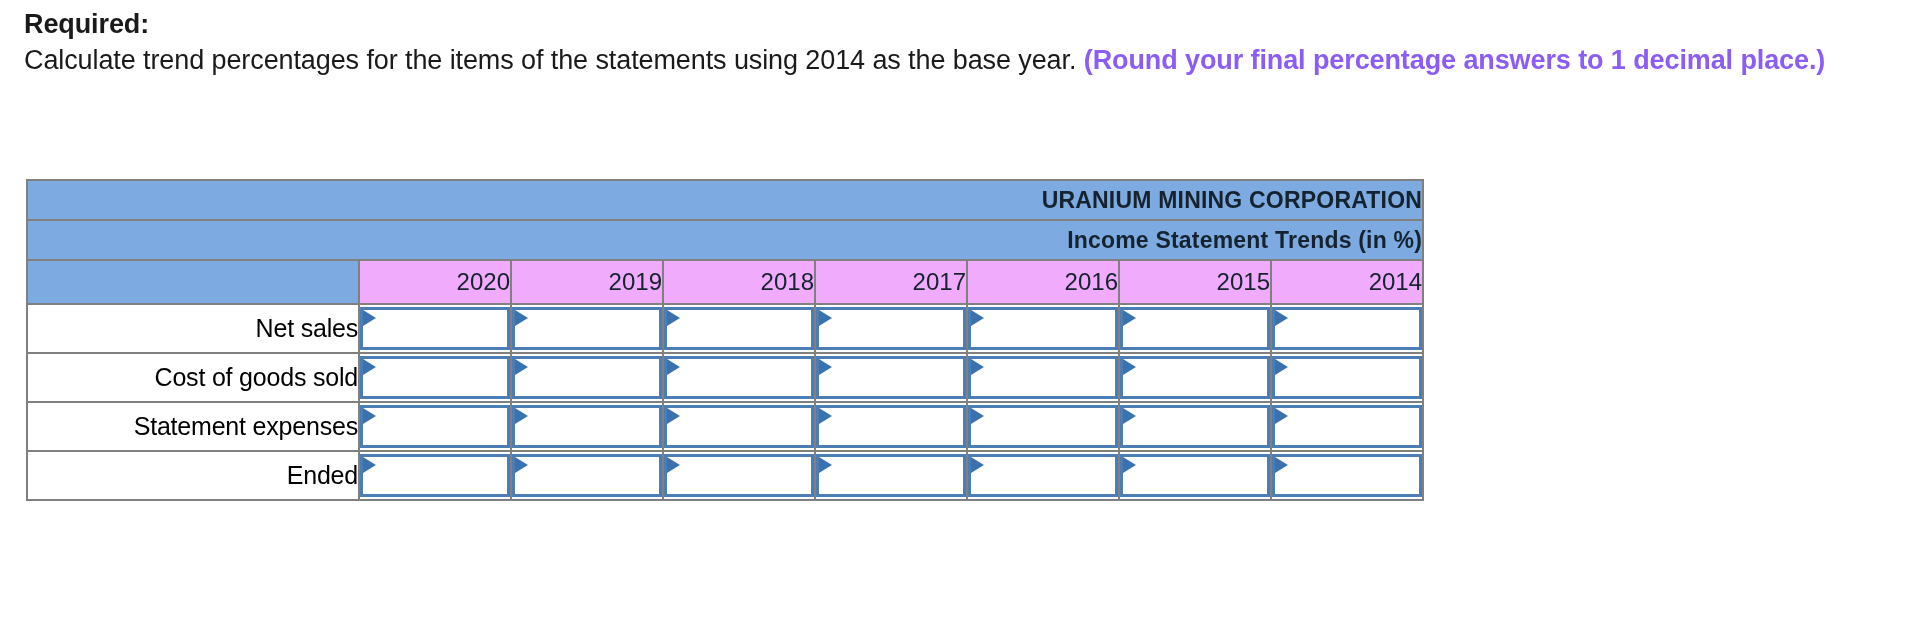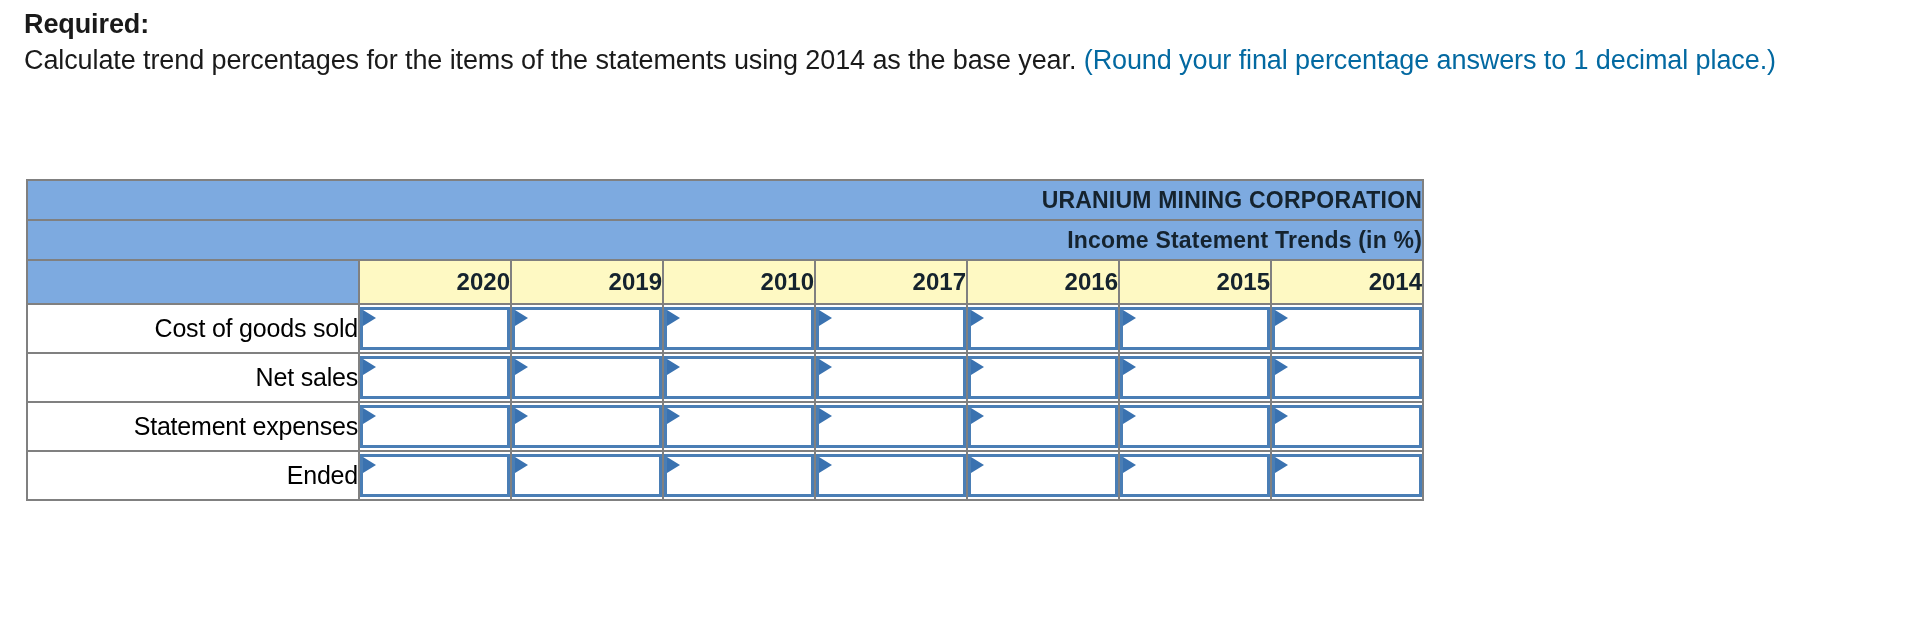--- a/index.html
+++ b/index.html
@@ -36,22 +36,22 @@
     color: #1a1a1a;
     letter-spacing: -0.1px;
   }
   .prompt-body {
     font-size: 27px;
     line-height: 36px;
     color: #1a1a1a;
     letter-spacing: -0.1px;
   }
   .prompt-emph {
-    color: #0369a1;
-    font-weight: normal;
+    color: #8b5cf6;
+    font-weight: bold;
   }
 
   
   .sheet {
     position: absolute;
     left: 26px;
     top: 179px;
     width: 1398px;
     border-collapse: collapse;
     table-layout: fixed;
@@ -73,24 +73,24 @@
     font-weight: bold;
     color: #15232e;
     height: 38px;
     letter-spacing: 0.2px;
   }
   .hdr-blank {
     background: #7daae0;
     height: 42px;
   }
   .yr {
-    background: #fef9c3;
+    background: #f0abfc;
     text-align: center;
     font-size: 24px;
-    font-weight: bold;
+    font-weight: normal;
     color: #15232e;
     height: 42px;
   }
 
   .rowlabel {
     background: #ffffff;
     font-size: 25px;
     color: #000000;
     height: 47px;
     padding-left: 8px;
@@ -155,54 +155,54 @@
       <tr>
         <td class="hdr" colspan="8">URANIUM MINING CORPORATION</td>
       </tr>
       <tr>
         <td class="hdr" colspan="8">Income Statement Trends (in %)</td>
       </tr>
       <tr>
         <td class="hdr-blank"></td>
         <td class="yr">2020</td>
         <td class="yr">2019</td>
-        <td class="yr">2010</td>
+        <td class="yr">2018</td>
         <td class="yr">2017</td>
         <td class="yr">2016</td>
         <td class="yr">2015</td>
         <td class="yr">2014</td>
       </tr>
 
       <tr>
+        <td class="rowlabel">Net sales</td>
+        <td class="inputcell firstin">
+            <div class="inputbox"></div>
+          </td>
+        <td class="inputcell">
+            <div class="inputbox"></div>
+          </td>
+        <td class="inputcell">
+            <div class="inputbox"></div>
+          </td>
+        <td class="inputcell">
+            <div class="inputbox"></div>
+          </td>
+        <td class="inputcell">
+            <div class="inputbox"></div>
+          </td>
+        <td class="inputcell">
+            <div class="inputbox"></div>
+          </td>
+        <td class="inputcell">
+            <div class="inputbox"></div>
+          </td>
+      </tr>
+
+      <tr>
         <td class="rowlabel">Cost of goods sold</td>
-        <td class="inputcell firstin">
-            <div class="inputbox"></div>
-          </td>
-        <td class="inputcell">
-            <div class="inputbox"></div>
-          </td>
-        <td class="inputcell">
-            <div class="inputbox"></div>
-          </td>
-        <td class="inputcell">
-            <div class="inputbox"></div>
-          </td>
-        <td class="inputcell">
-            <div class="inputbox"></div>
-          </td>
-        <td class="inputcell">
-            <div class="inputbox"></div>
-          </td>
-        <td class="inputcell">
-            <div class="inputbox"></div>
-          </td>
-      </tr>
-
-      <tr>
-        <td class="rowlabel">Net sales</td>
         <td class="inputcell firstin">
             <div class="inputbox"></div>
           </td>
         <td class="inputcell">
             <div class="inputbox"></div>
           </td>
         <td class="inputcell">
             <div class="inputbox"></div>
           </td>
         <td class="inputcell">

